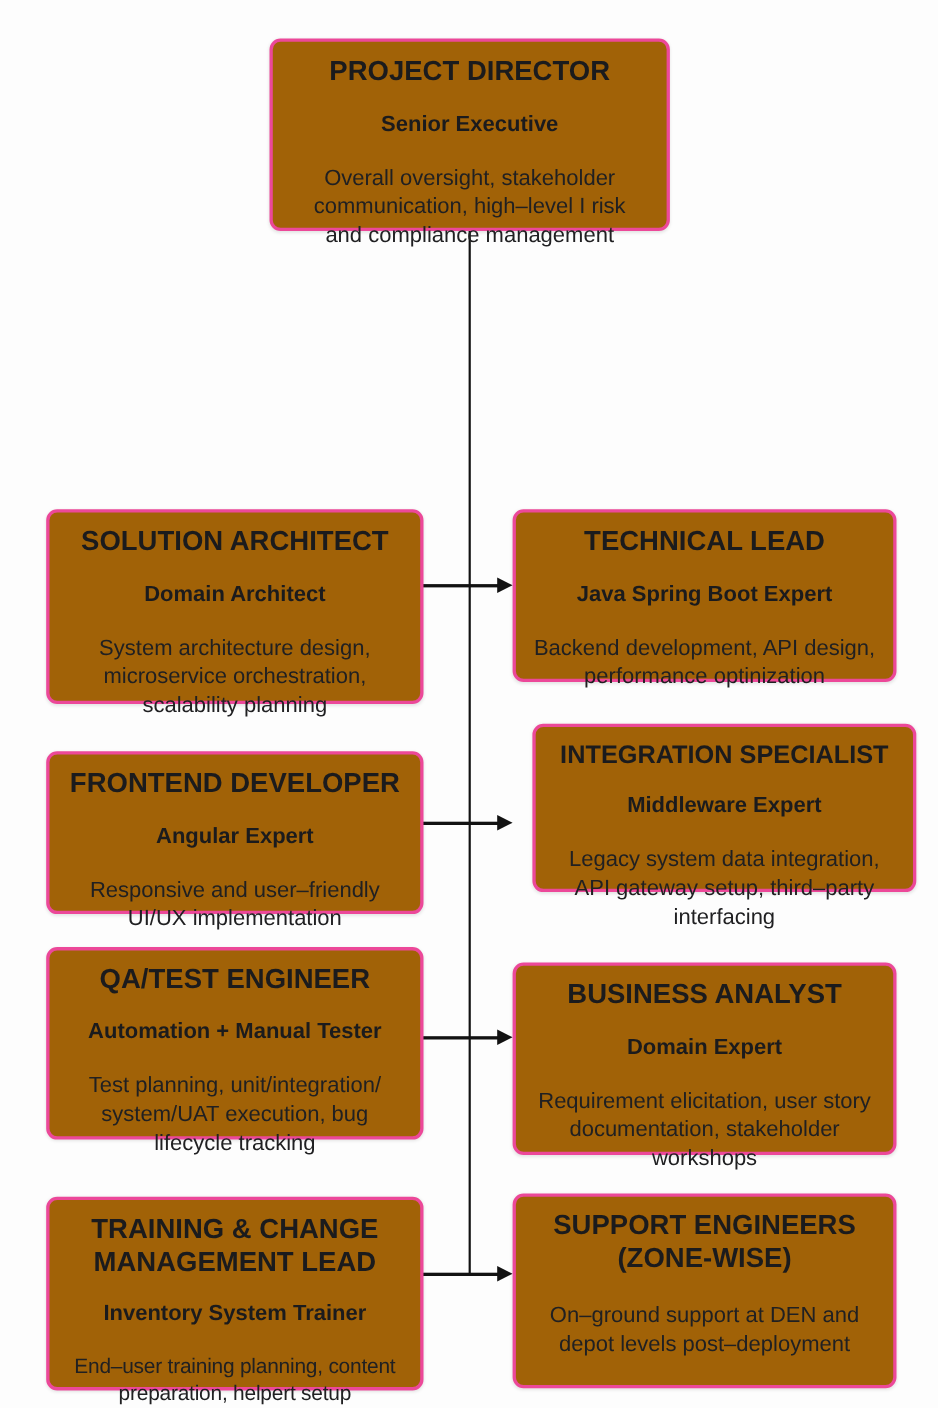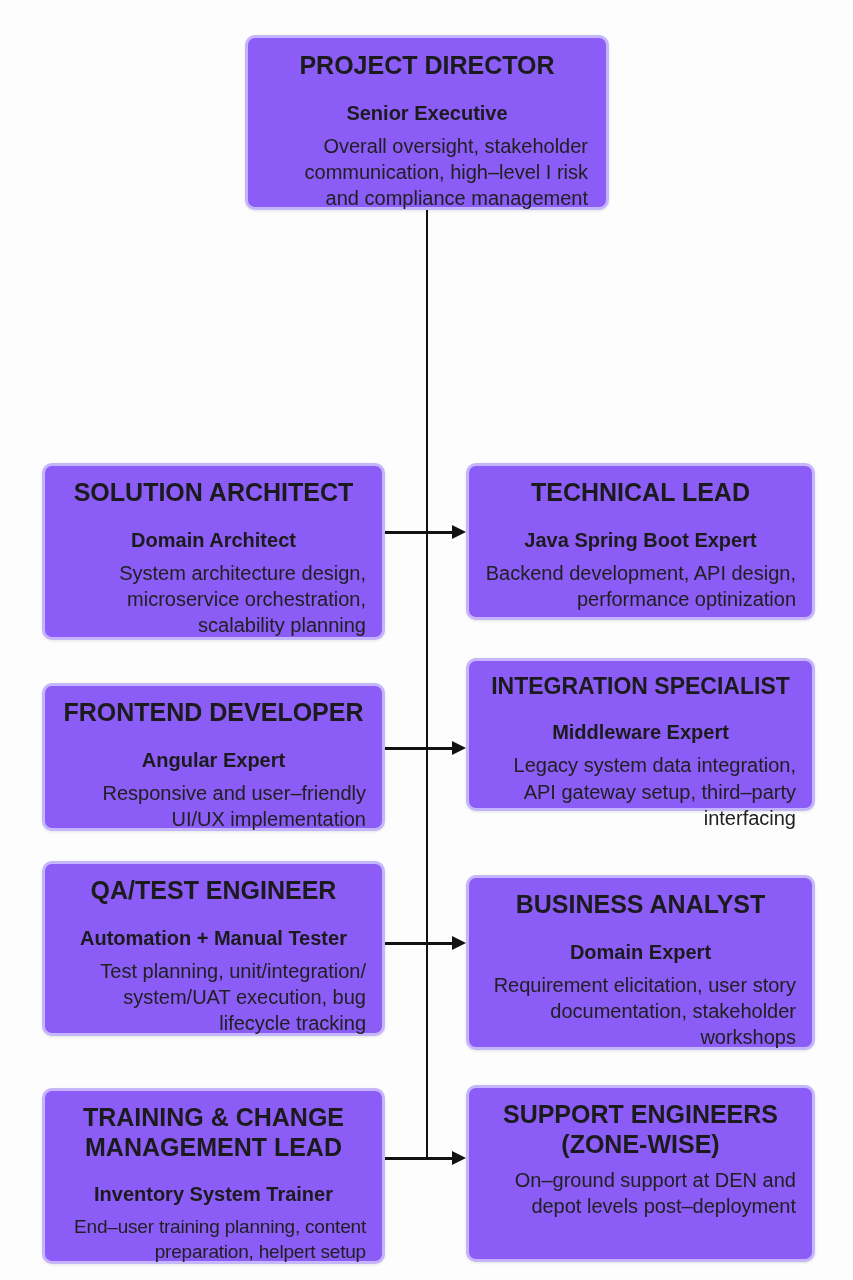--- a/index.html
+++ b/index.html
@@ -12,22 +12,22 @@
     width: 853px;
     height: 1280px;
     background: #fdfdfd;
     overflow: hidden;
     font-family: "Liberation Sans", sans-serif;
     color: #1c1c1e;
   }
   .node {
     position: absolute;
     box-sizing: border-box;
-    background: #8b5cf6;
-    border: 3px solid #c4b5fd;
+    background: #a16207;
+    border: 3px solid #ec4899;
     border-radius: 10px;
     padding: 12px 16px 10px;
     z-index: 2;
     box-shadow: 0 1px 3px rgba(0,0,0,0.10);
   }
   .node.center { padding: 13px 18px 10px; }
   .node .title {
     font-size: 25px;
     font-weight: 700;
     text-align: center;
@@ -38,22 +38,22 @@
   .node .subtitle {
     font-size: 20px;
     font-weight: 700;
     text-align: center;
     margin-top: 21px;
     color: #1b1b1d;
   }
   .node .desc {
     font-size: 20px;
     font-weight: 400;
-    text-align: right;
-    margin-top: 8px;
+    text-align: center;
+    margin-top: 24px;
     line-height: 1.32;
     color: #202022;
   }
   .node.snug .desc { font-size: 19px; letter-spacing: -0.2px; }
   .connector {
     position: absolute;
     background: #121212;
     z-index: 1;
   }
   .arrowhead {
@@ -103,21 +103,21 @@
     <div class="subtitle">Java Spring Boot Expert</div>
     <div class="desc">Backend development, API design, performance optinization</div>
   </div>
 
   <div class="node" style="left:42px; top:683px; width:343px; height:148px;">
     <div class="title">FRONTEND DEVELOPER</div>
     <div class="subtitle">Angular Expert</div>
     <div class="desc">Responsive and user–friendly UI/UX implementation</div>
   </div>
 
-  <div class="node tight" style="left:466px; top:658px; width:349px; height:153px;">
+  <div class="node tight" style="left:484px; top:658px; width:349px; height:153px;">
     <div class="title">INTEGRATION SPECIALIST</div>
     <div class="subtitle">Middleware Expert</div>
     <div class="desc">Legacy system data integration, API gateway setup, third–party interfacing</div>
   </div>
 
   <div class="node" style="left:42px; top:861px; width:343px; height:175px;">
     <div class="title">QA/TEST ENGINEER</div>
     <div class="subtitle">Automation + Manual Tester</div>
     <div class="desc">Test planning, unit/integration/ system/UAT execution, bug lifecycle tracking</div>
   </div>

